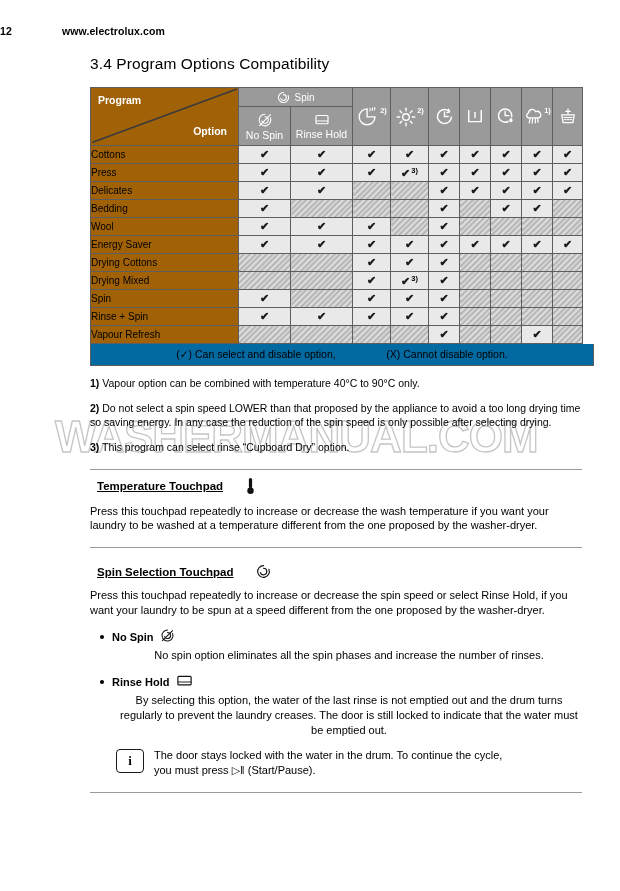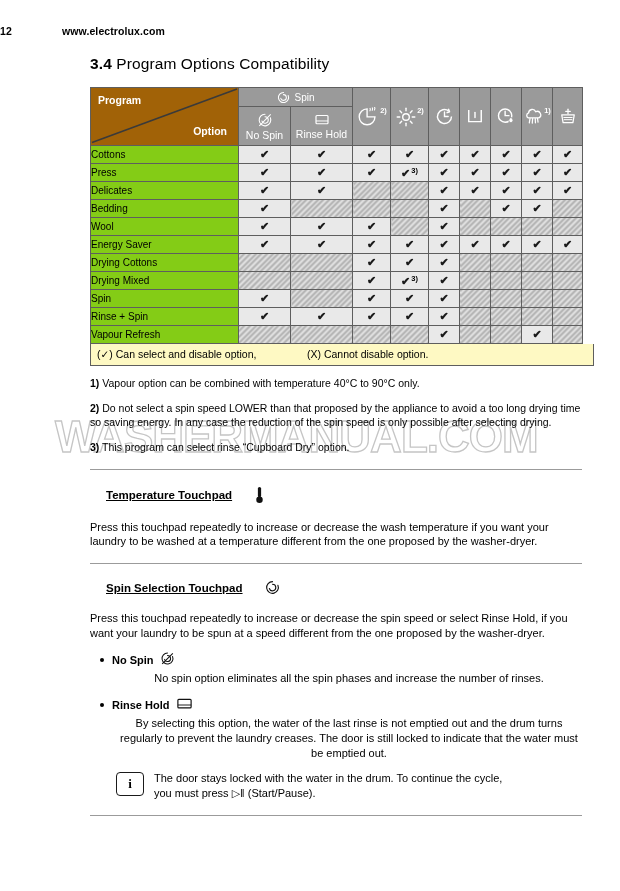--- a/index.html
+++ b/index.html
@@ -48,21 +48,21 @@
     width: 492px;
   }
 
   h2.section-heading {
     font-size: 15.5px;
     font-weight: normal;
     margin: 0 0 14px 0;
     letter-spacing: 0.1px;
   }
   h2.section-heading .num {
-    font-weight: bold;
+    font-weight: normal;
     margin-top: 12px;
   }
 
   
   .compat-table {
     border-collapse: collapse;
     width: 492px;
     table-layout: fixed;
     border: 1px solid #3d3d3d;
   }
@@ -153,21 +153,21 @@
     font-size: 7.5px;
     font-weight: bold;
     color: #ffffff;
     position: relative;
     top: -6px;
     left: 0px;
   }
 
   
   .prog-name {
-    background: #84cc16;
+    background: #a16207;
     padding: 1px 0 1px 6px;
     font-size: 11px;
     height: 15px;
     line-height: 15px;
     white-space: nowrap;
     color: #000;
   }
   td.cell {
     height: 17px;
     text-align: center;
@@ -192,26 +192,27 @@
   .cell-note {
     font-size: 7.5px;
     font-weight: bold;
     vertical-align: super;
     margin-left: 1px;
   }
 
   
   .legend-bar {
     width: 490px;
-    background: #fef9c3;
+    background: #0369a1;
     border: 1px solid #5e5e5e;
     border-top: none;
     font-size: 10.5px;
     padding: 4px 6px 5px 6px;
     display: flex;
+    justify-content: center;
   }
   .legend-bar .lg1 { width: 210px; }
 
   
   .footnote {
     font-size: 10.5px;
     line-height: 1.33;
     margin-top: 11px;
   }
   .footnote b { font-weight: bold; }
@@ -220,21 +221,21 @@
     border: none;
     border-top: 1px solid #9b9b9b;
     margin: 14px 0 0 0;
   }
 
   
   .opt-title {
     font-size: 11.5px;
     font-weight: bold;
     text-decoration: underline;
-    margin: 16px;
+    margin: 7px;
     display: flex;
     align-items: center;
     gap: 22px;
   }
   .opt-title .gly {
     text-decoration: none;
     display: inline-flex;
     align-items: center;
   }
   .opt-para {

